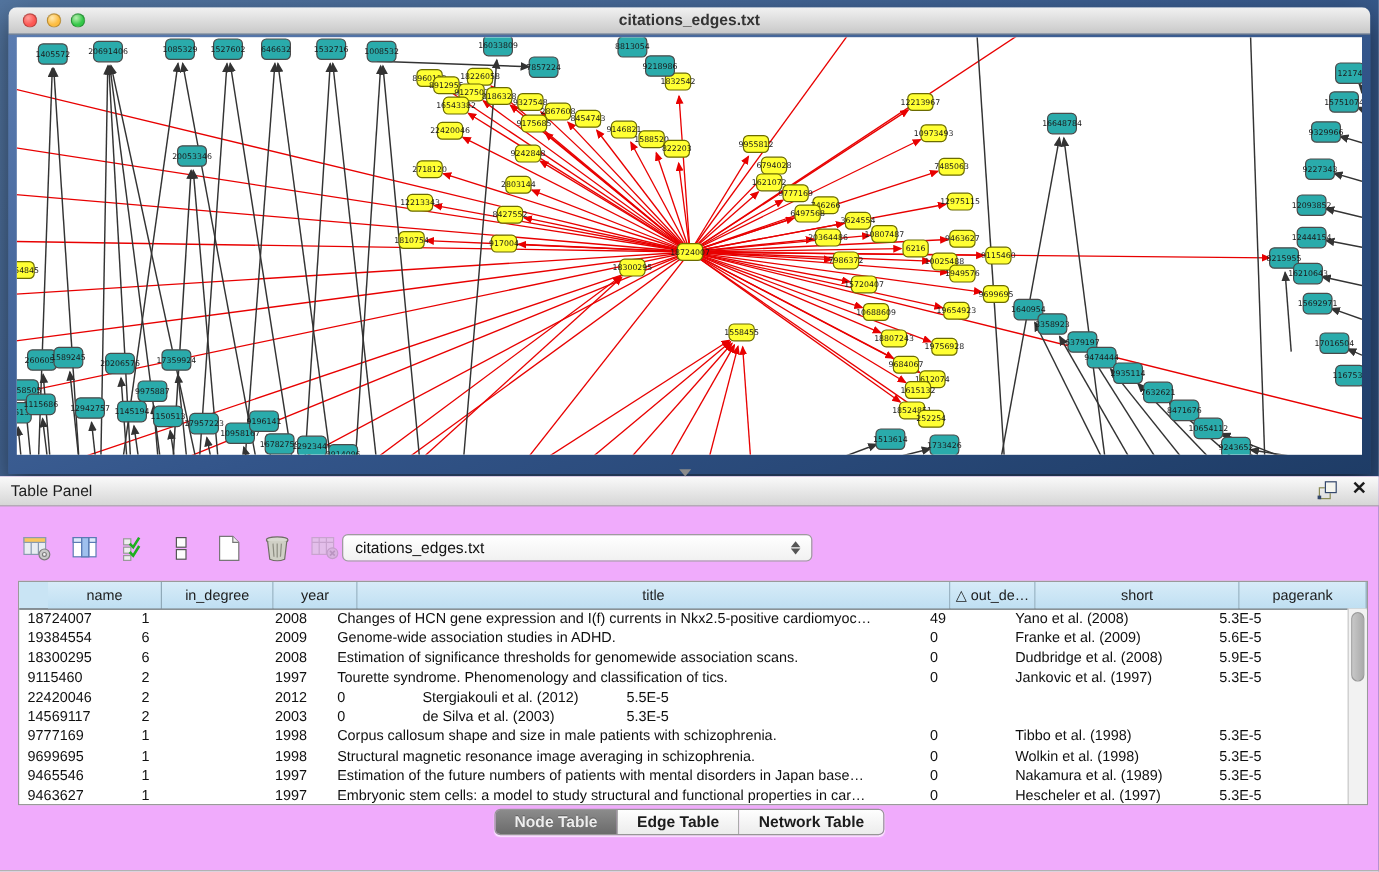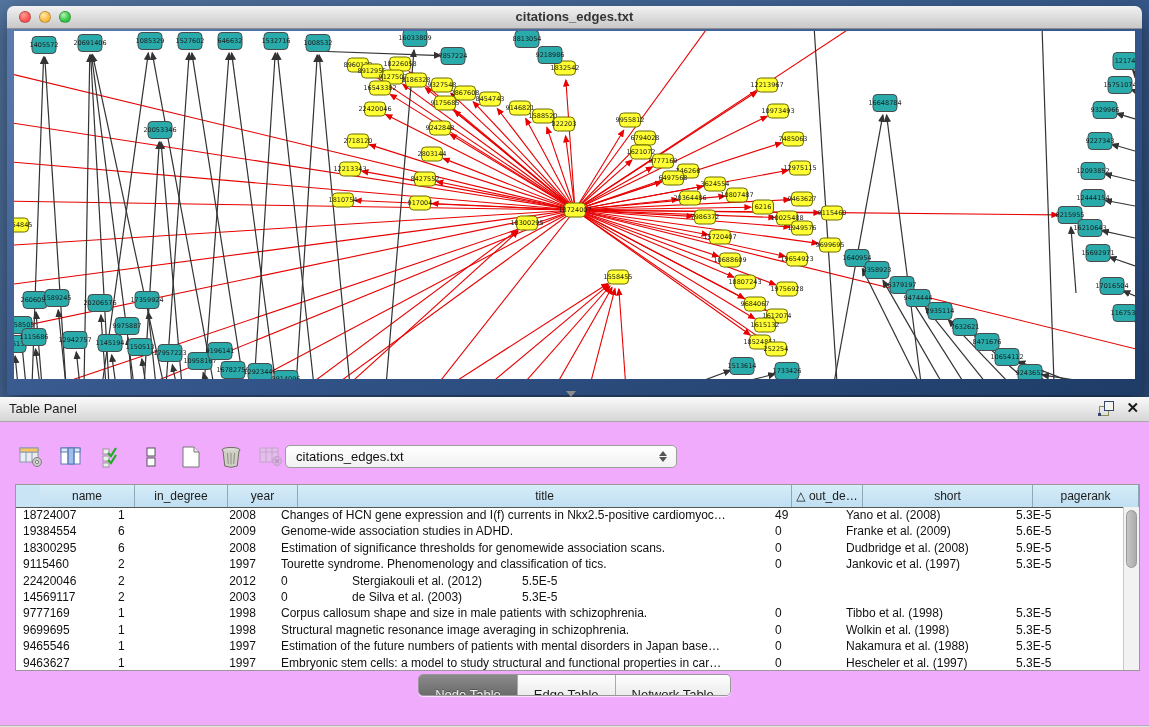--- a/index.html
+++ b/index.html
@@ -49,21 +49,21 @@
   .th{font-size:12px;color:#1b1b1b;text-align:center;line-height:22px;border-right:1px solid #8fa9b8;box-sizing:border-box;background:linear-gradient(#d7ecf8,#bfdff2);overflow:hidden;white-space:nowrap;}
   .tbody{position:absolute;left:0;top:22px;right:15px;bottom:0;overflow:hidden;}
   .tr{display:flex;height:16.4px;}
   .td{font-size:12px;color:#101010;line-height:16.4px;padding-left:7px;box-sizing:border-box;overflow:hidden;white-space:nowrap;}
   .c0{width:95px;}.c1{width:93px;}.c2{width:70px;text-align:center;}.c3{width:494px;}.c4{width:71px;}.c5{width:170px;}.c6{flex:1;}
   .vscroll{position:absolute;right:0;top:22px;bottom:0;width:15px;background:#f2f2f2;border-left:1px solid #c9c9c9;}
   .vthumb{position:absolute;left:2px;right:2px;top:3px;height:56px;background:linear-gradient(90deg,#c7c7c7,#ababab);border-radius:6px;border:1px solid #999;}
   
   .tabbar{position:absolute;left:0;right:0;top:277px;display:flex;justify-content:center;}
   .seg{display:flex;border:1px solid #979797;border-radius:5px;overflow:hidden;height:20px;box-shadow:0 1px 1px rgba(255,255,255,.7);}
-  .seg .tab{font-size:13px;line-height:20px;padding:10px 16px;background:linear-gradient(#fefefe,#ececec);color:#1c1c1c;border-right:1px solid #aaa;}
+  .seg .tab{font-size:13px;line-height:20px;padding:0 16px;background:linear-gradient(#fefefe,#ececec);color:#1c1c1c;border-right:1px solid #aaa;font-weight:bold;}
   .seg .tab:last-child{border-right:none;}
   .seg .tab.sel{background:linear-gradient(#8b8b8b,#6b6b6b);color:#ededed;text-shadow:0 -1px 0 rgba(0,0,0,.3);}
   
   .statusbar{position:absolute;left:0;right:0;bottom:0;height:27px;background:linear-gradient(#e4e4e4,#cfcfcf);border-top:1px solid #b2b2b2;font-style:italic;}
   .mem{position:absolute;right:44px;top:7px;font-size:12px;color:#2a2a2a;}
   .memdot{position:absolute;right:18px;top:6px;width:15px;height:15px;border-radius:50%;
       background:radial-gradient(circle at 35% 30%,#a8eca0,#46c436 65%);border:1px solid #6a9a60;box-sizing:border-box;}
   
   .mini{display:block;}
 </style>
@@ -835,21 +835,21 @@
           <div class="td c4">0</div>
           <div class="td c5">Wolkin et al. (1998)</div>
           <div class="td c6">5.3E-5</div>
         </div>
         <div class="tr">
           <div class="td c0">9465546</div>
           <div class="td c1">1</div>
           <div class="td c2">1997</div>
           <div class="td c3">Estimation of the future numbers of patients with mental disorders in Japan base…</div>
           <div class="td c4">0</div>
-          <div class="td c5">Nakamura et al. (1988)</div>
+          <div class="td c5">Nakamura et al. (1989)</div>
           <div class="td c6">5.3E-5</div>
         </div>
         <div class="tr">
           <div class="td c0">9463627</div>
           <div class="td c1">1</div>
           <div class="td c2">1997</div>
           <div class="td c3">Embryonic stem cells: a model to study structural and functional properties in car…</div>
           <div class="td c4">0</div>
           <div class="td c5">Hescheler et al. (1997)</div>
           <div class="td c6">5.3E-5</div>

